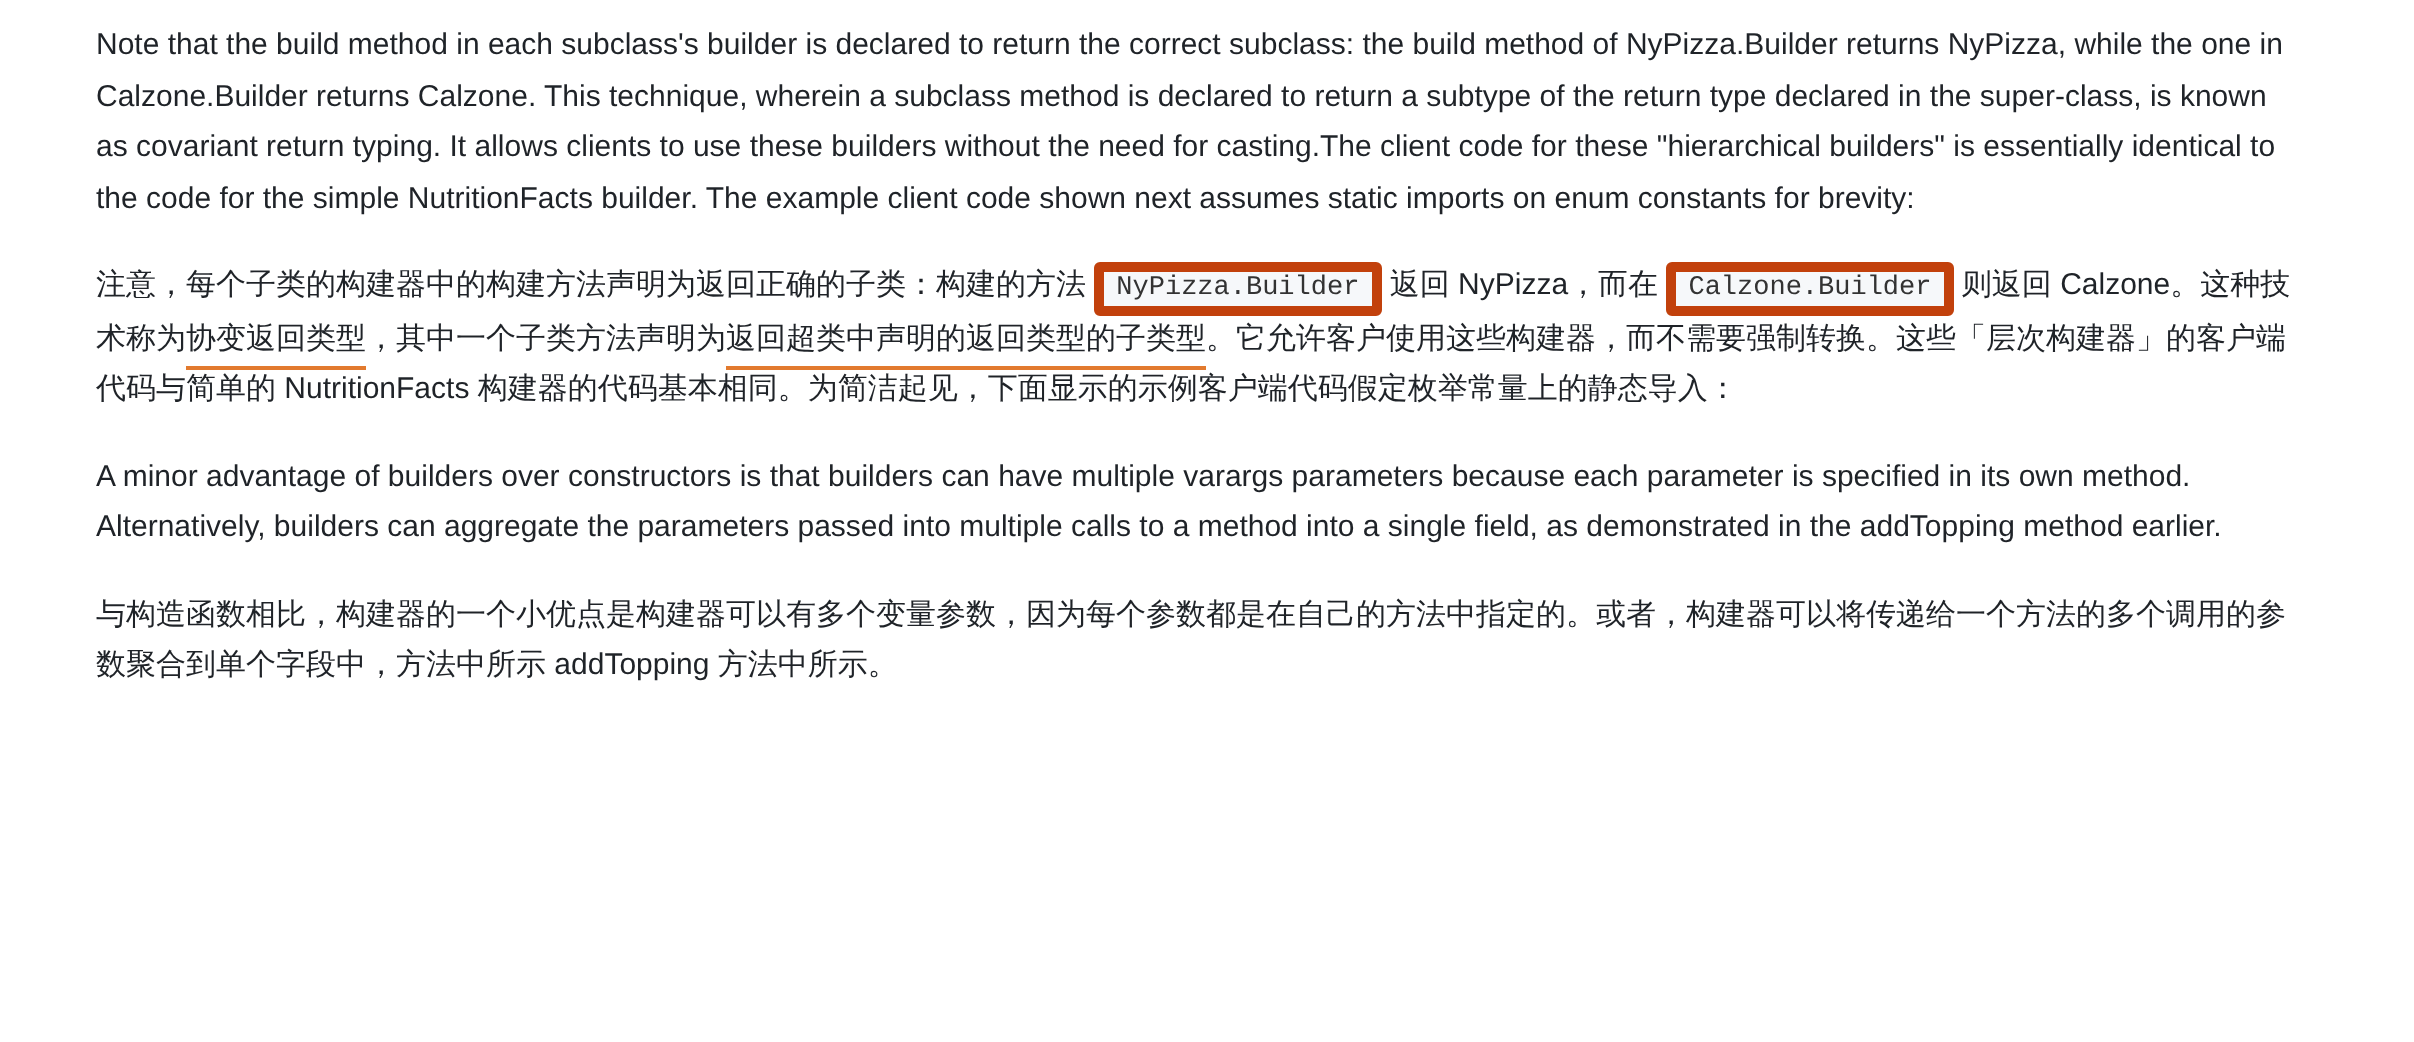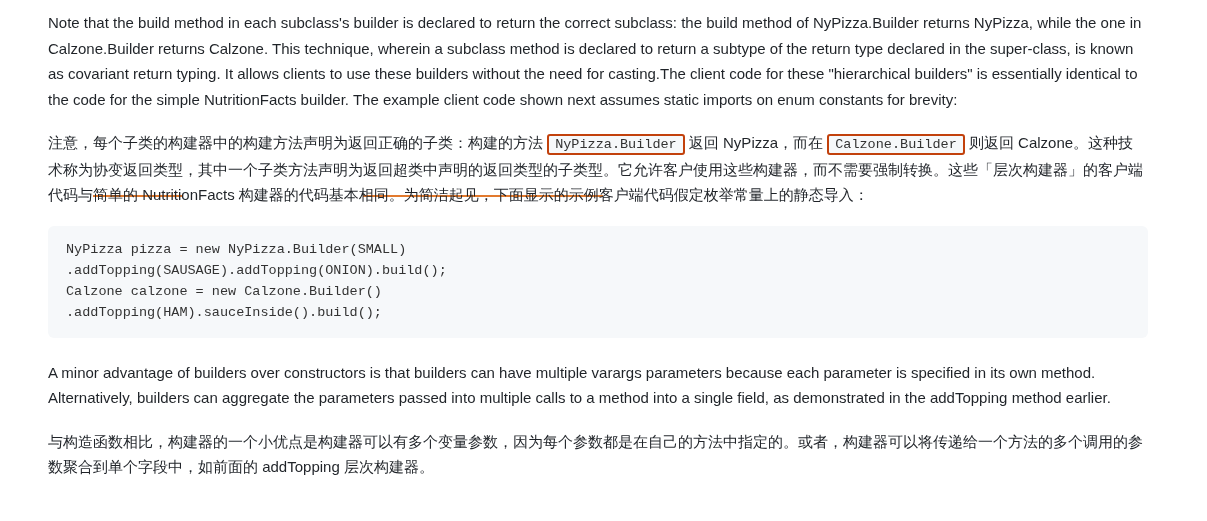--- a/index.html
+++ b/index.html
@@ -14,57 +14,53 @@
   .wrap {
     width: 1100px;
     margin-left: 48px;
     padding-top: 10px;
   }
   p {
     margin: 0 0 18px 0;
   }
   code.inline {
     background: #f6f8fa;
-    border: 2px solid #c2410c;
+    border: 5px solid #c2410c;
     border-radius: 3px;
     padding: 1px 6px;
     font-family: Consolas, "Courier New", monospace;
     font-size: 13.5px;
     color: #333;
   }
   .codeblock {
     background: #f6f8fa;
     border-radius: 6px;
     padding: 14px 18px;
     font-family: Consolas, "Courier New", monospace;
     font-size: 13.5px;
     color: #333;
     line-height: 1.55;
     white-space: pre;
     margin: 6px 0 22px 0;
   }
   
   .annot {
     border-bottom: 2px solid #e27a2e;
-    padding-bottom: 17px;
+    padding-bottom: 5px;
   }
 </style>
 </head>
 <body>
 
 <div class="wrap">
 
   <p>Note that the build method in each subclass's builder is declared to return the correct subclass: the build method of NyPizza.Builder returns NyPizza, while the one in Calzone.Builder returns Calzone. This technique, wherein a subclass method is declared to return a subtype of the return type declared in the super-class, is known as covariant return typing. It allows clients to use these builders without the need for casting.The client code for these "hierarchical builders" is essentially identical to the code for the simple NutritionFacts builder. The example client code shown next assumes static imports on enum constants for brevity:</p>
 
   <p>
     <span>注意，每个子类的构建器中的构建方法声明为返回正确的子类：构建的方法 </span><code class="inline">NyPizza.Builder</code><span> 返回 NyPizza，而在 </span><code class="inline">Calzone.Builder</code><span> 则返回 Calzone。这种技术称为</span><span class="annot">协变返回类型</span><span>，其中一个子类方法声明为</span><span class="annot">返回超类中声明的返回类型的子类型</span><span>。它允许客户使用这些构建器，而不需要强制转换。这些「层次构建器」的客户端代码与简单的 NutritionFacts 构建器的代码基本相同。为简洁起见，下面显示的示例客户端代码假定枚举常量上的静态导入：</span>
   </p>
 
-  <div class="codeblock">NyPizza pizza = new NyPizza.Builder(SMALL)
-.addTopping(SAUSAGE).addTopping(ONION).build();
-Calzone calzone = new Calzone.Builder()
-.addTopping(HAM).sauceInside().build();</div>
 
   <p>A minor advantage of builders over constructors is that builders can have multiple varargs parameters because each parameter is specified in its own method. Alternatively, builders can aggregate the parameters passed into multiple calls to a method into a single field, as demonstrated in the addTopping method earlier.</p>
 
-  <p>与构造函数相比，构建器的一个小优点是构建器可以有多个变量参数，因为每个参数都是在自己的方法中指定的。或者，构建器可以将传递给一个方法的多个调用的参数聚合到单个字段中，如前面的 addTopping 层次构建器。</p>
+  <p>与构造函数相比，构建器的一个小优点是构建器可以有多个变量参数，因为每个参数都是在自己的方法中指定的。或者，构建器可以将传递给一个方法的多个调用的参数聚合到单个字段中，方法中所示 addTopping 方法中所示。</p>
 
 </div>
 
 </body></html>

